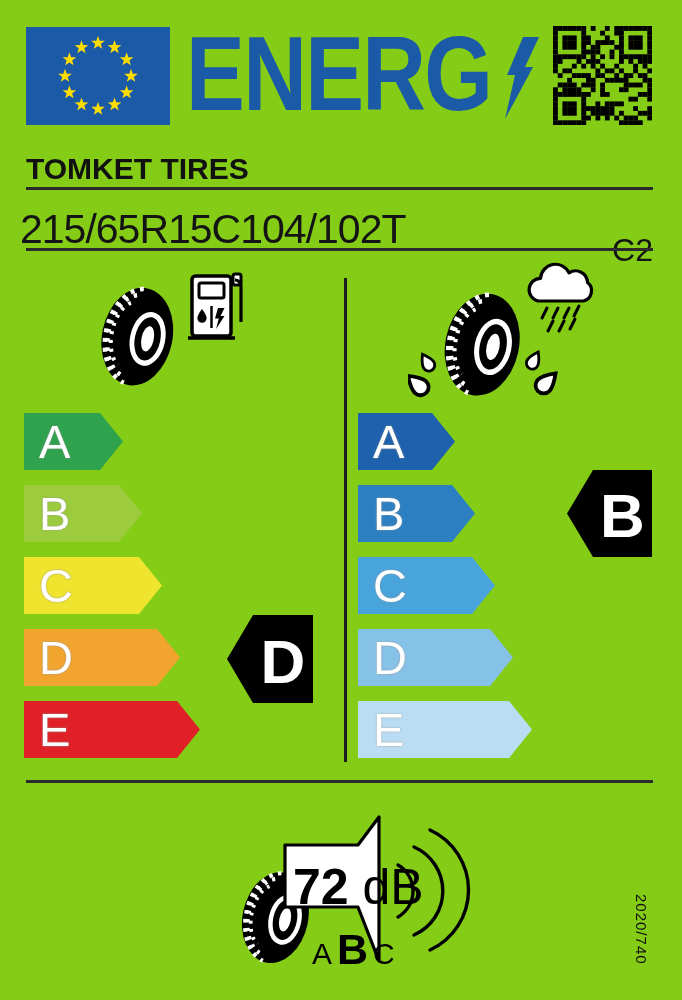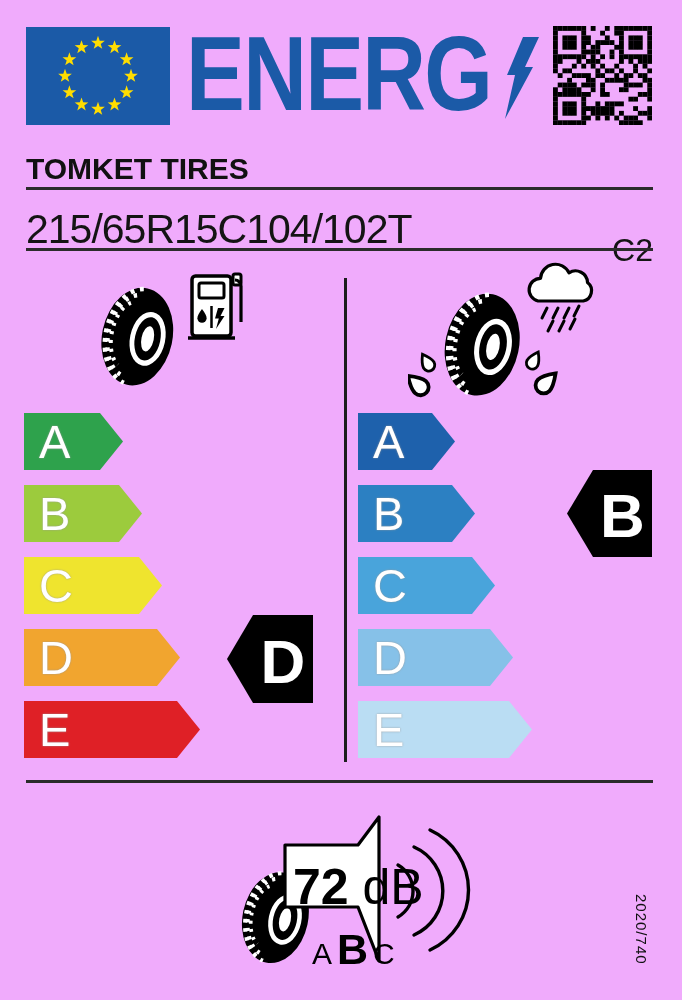--- a/index.html
+++ b/index.html
@@ -1,24 +1,24 @@
 <!DOCTYPE html>
 <html><head>
 <meta charset="utf-8">
 <style>
   html,body{margin:0;padding:0;background:#888;}
-  .label{position:relative;width:682px;height:1000px;background:#f0abfc;overflow:hidden;
+  .label{position:relative;width:682px;height:1000px;background:#84cc16;overflow:hidden;
          font-family:"Liberation Sans",sans-serif;margin:0 auto;}
   .abs{position:absolute;}
   
   .energ{left:186px;top:21px;font-size:105px;line-height:106px;font-weight:bold;
          letter-spacing:-2px;transform:scaleX(.84);transform-origin:left top;white-space:nowrap;}
   .brand{left:26px;top:152px;font-size:30px;font-weight:bold;color:#111;letter-spacing:0;}
   .hr{left:26px;width:627px;height:3px;background:#2b2b2b;}
-  .size-text{left:26px;top:206px;font-size:41px;color:#141414;letter-spacing:-1px;}
+  .size-text{left:20px;top:206px;font-size:41px;color:#141414;letter-spacing:-1px;}
   .class-text{left:610px;top:211px;width:43px;text-align:right;font-size:32px;color:#141414;margin-top:21px;}
   .vdivider{left:344px;top:278px;width:3px;height:484px;background:#1d1d1d;}
   
   .scale{display:flex;flex-direction:column;gap:15px;}
   .arrow{height:57px;display:flex;align-items:center;
          clip-path:polygon(0 0,calc(100% - 23px) 0,100% 50%,calc(100% - 23px) 100%,0 100%);}
   .arrow span{margin-left:15px;font-size:47px;color:#fff;line-height:57px;
               text-shadow:0 0 2px #9a9a9a;}
   .ind-letter{font-weight:bold;fill:#fff;font-size:62px;font-family:"Liberation Sans",sans-serif;}
   

